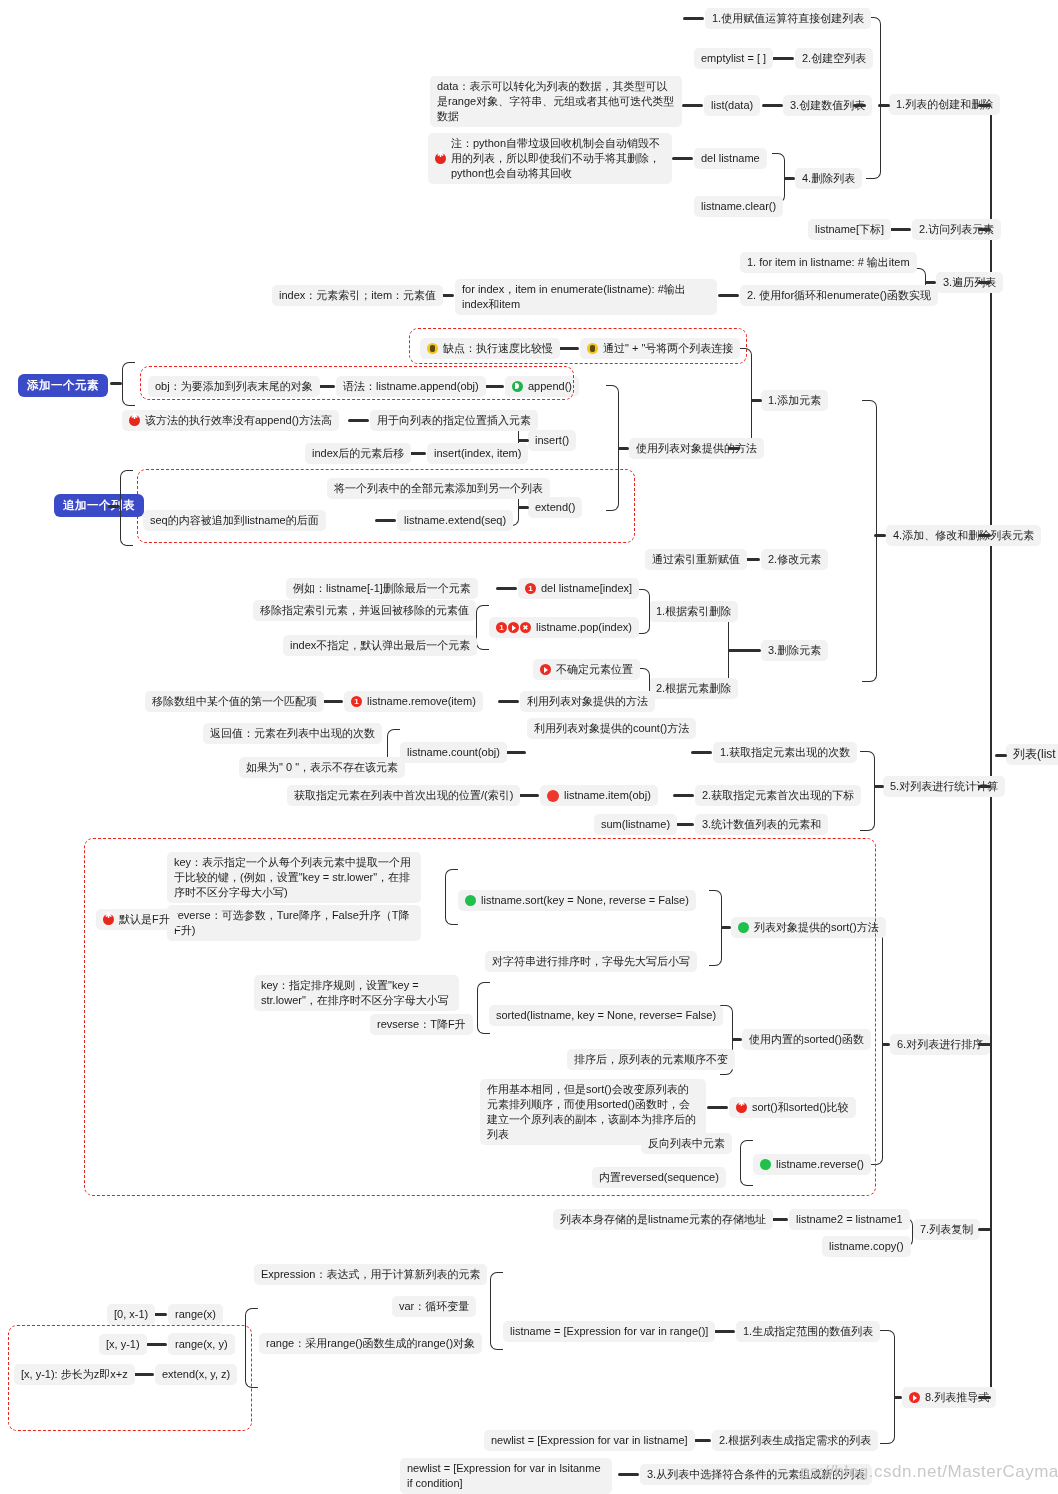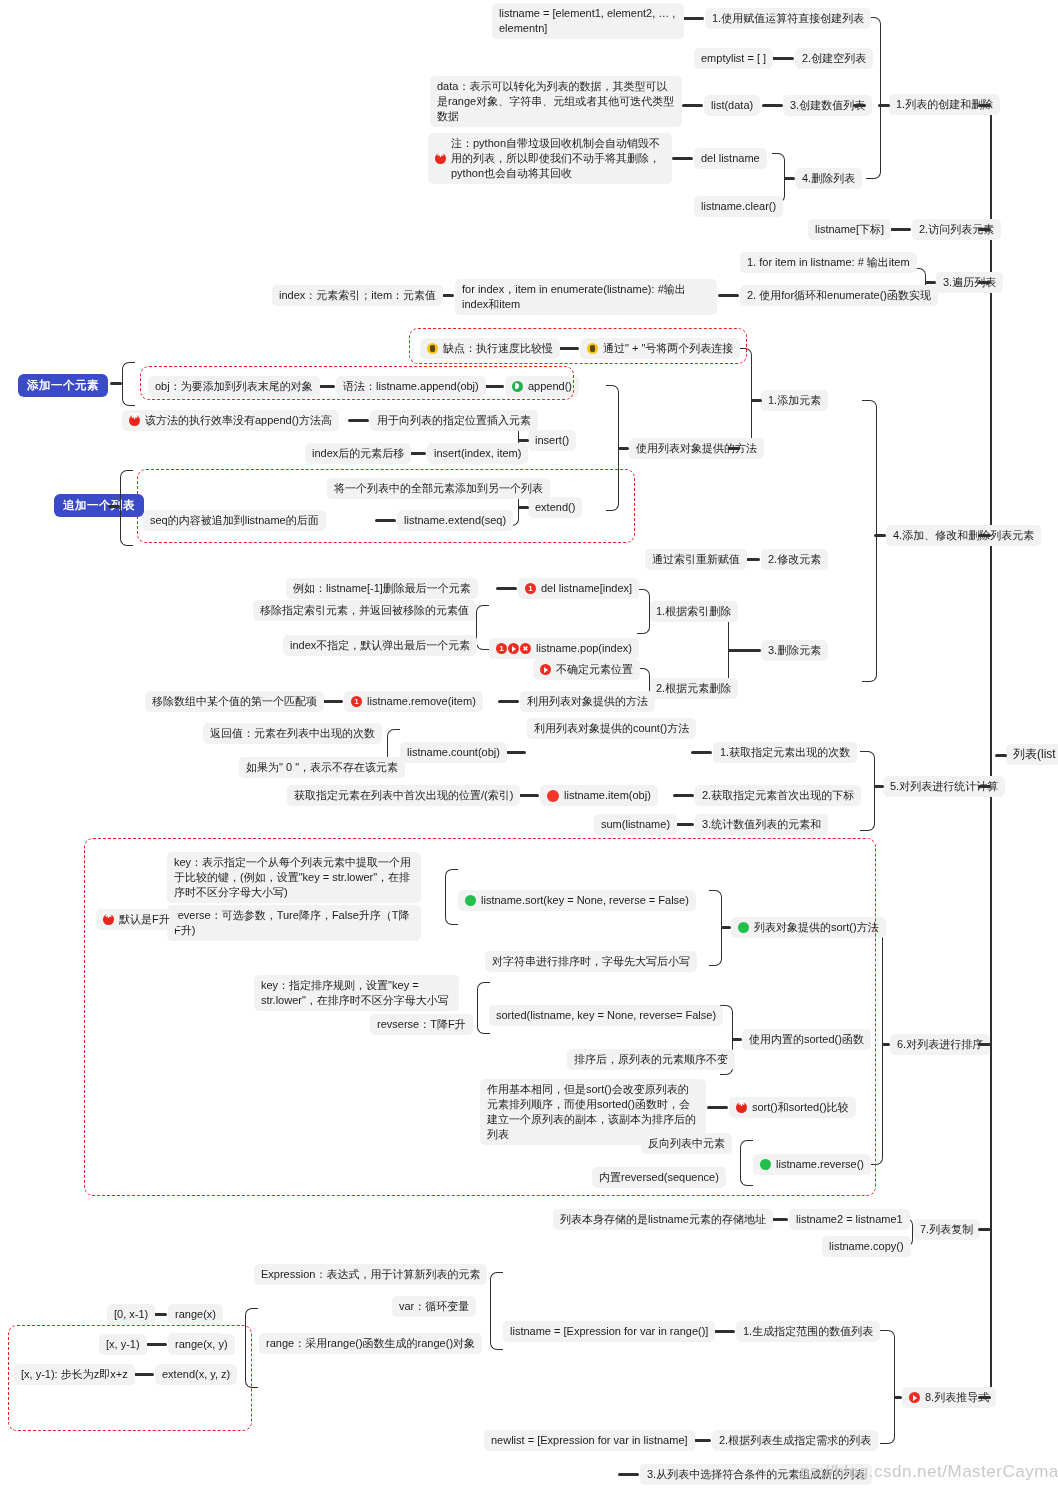--- a/index.html
+++ b/index.html
@@ -138,23 +138,20 @@
     <span>1.列表的创建和删除</span>
     </div>
   <div class="hb" style="left:978px;top:104px;width:13px;"></div>
   <div class="br" style="left:866px;top:17px;width:14px;height:160px;"></div>
   <div class="hb" style="left:878px;top:104px;width:12px;"></div>
 
   <div class="node" style="left:705px;top:8px;">
     <span>1.使用赋值运算符直接创建列表</span>
     </div>
   <div class="hb" style="left:683px;top:17px;width:21px;"></div>
-  <div class="node wrap" style="left:492px;top:3px;width:192px;">
-    <span>listname = [element1, element2, … , elementn]</span>
-    </div>
 
   <div class="node" style="left:795px;top:48px;">
     <span>2.创建空列表</span>
     </div>
   <div class="hb" style="left:772px;top:57px;width:22px;"></div>
   <div class="node" style="left:694px;top:48px;">
     <span>emptylist = [ ]</span>
     </div>
 
   <div class="node" style="left:783px;top:95px;">
@@ -330,21 +327,21 @@
   <div class="br" style="left:637px;top:589px;width:12px;height:43px;"></div>
   <div class="node" style="left:518px;top:578px;">
     <span class="ic red-one"></span>
     <span>del listname[index]</span>
     </div>
   <div class="hb" style="left:496px;top:587px;width:21px;"></div>
   <div class="node" style="left:286px;top:578px;">
     <span>例如：listname[-1]删除最后一个元素</span>
     </div>
 
-  <div class="node" style="left:489px;top:638px;">
+  <div class="node" style="left:489px;top:617px;">
     <span class="icgroup">
       <span class="ic red-one"></span>
       <span class="ic red-play"></span>
       <span class="ic red-x"></span>
     </span>
     <span>listname.pop(index)</span>
     </div>
   <div class="brL" style="left:476px;top:605px;width:12px;height:43px;"></div>
   <div class="node" style="left:253px;top:600px;">
     <span>移除指定索引元素，并返回被移除的元素值</span>
@@ -569,17 +566,20 @@
     </div>
   <div class="hb" style="left:690px;top:1439px;width:21px;"></div>
   <div class="node" style="left:484px;top:1430px;">
     <span>newlist = [Expression for var in listname]</span>
     </div>
 
   <div class="node" style="left:640px;top:1464px;">
     <span>3.从列表中选择符合条件的元素组成新的列表</span>
     </div>
   <div class="hb" style="left:618px;top:1473px;width:21px;"></div>
+  <div class="node wrap" style="left:400px;top:1458px;width:212px;">
+    <span>newlist = [Expression for var in lsitanme  if condition]</span>
+    </div>
 
   <div class="wm" style="left:800px;top:1462px;">
     <span>ps://blog.csdn.net/MasterCayman</span></div>
 
 </div>
 
 </body></html>

